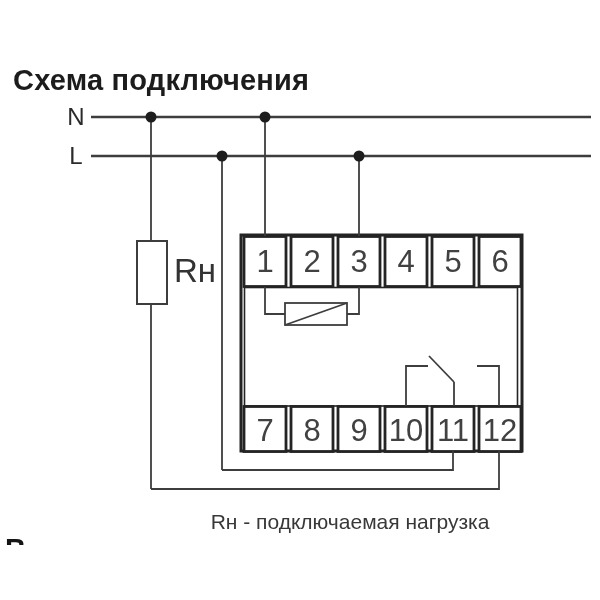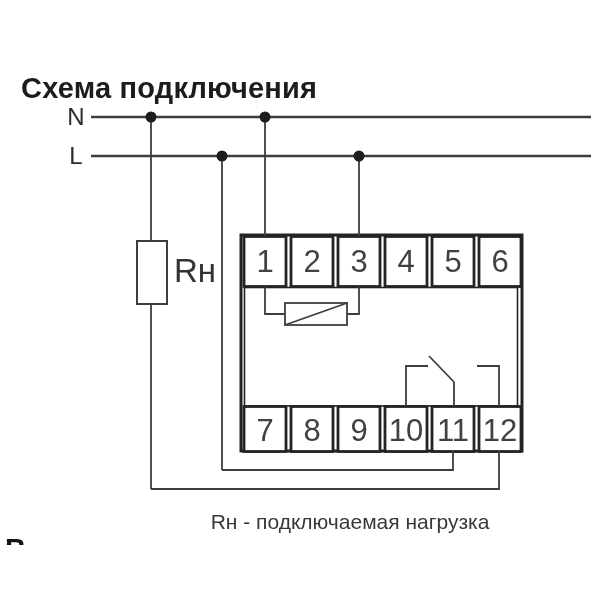--- a/index.html
+++ b/index.html
@@ -4,21 +4,21 @@
 <style>
   html,body{margin:0;padding:0;background:#ffffff;}
   .canvas{
     position:relative;
     width:600px;height:600px;
     background:#ffffff;
     overflow:hidden;
     font-family:"Liberation Sans",sans-serif;
   }
   .title{
-    position:absolute;left:9px;top:62px;margin:12px;
+    position:absolute;left:9px;top:62px;margin:4px;
     font-size:29px;font-weight:bold;line-height:1;
     color:#1c1c1c;letter-spacing:0.2px;
     font-family:"Liberation Sans",sans-serif;
   }
   svg.diagram{position:absolute;left:0;top:0;width:600px;height:600px;}
   text{font-family:"Liberation Sans",sans-serif;}
   .nl{font-size:24px;fill:#2b2b2b;text-anchor:middle;}
   .rh{font-size:33px;fill:#333333;text-anchor:start;}
   .tnum{font-size:31px;fill:#414141;text-anchor:middle;}
   .cap{font-size:21px;fill:#383838;text-anchor:middle;}

